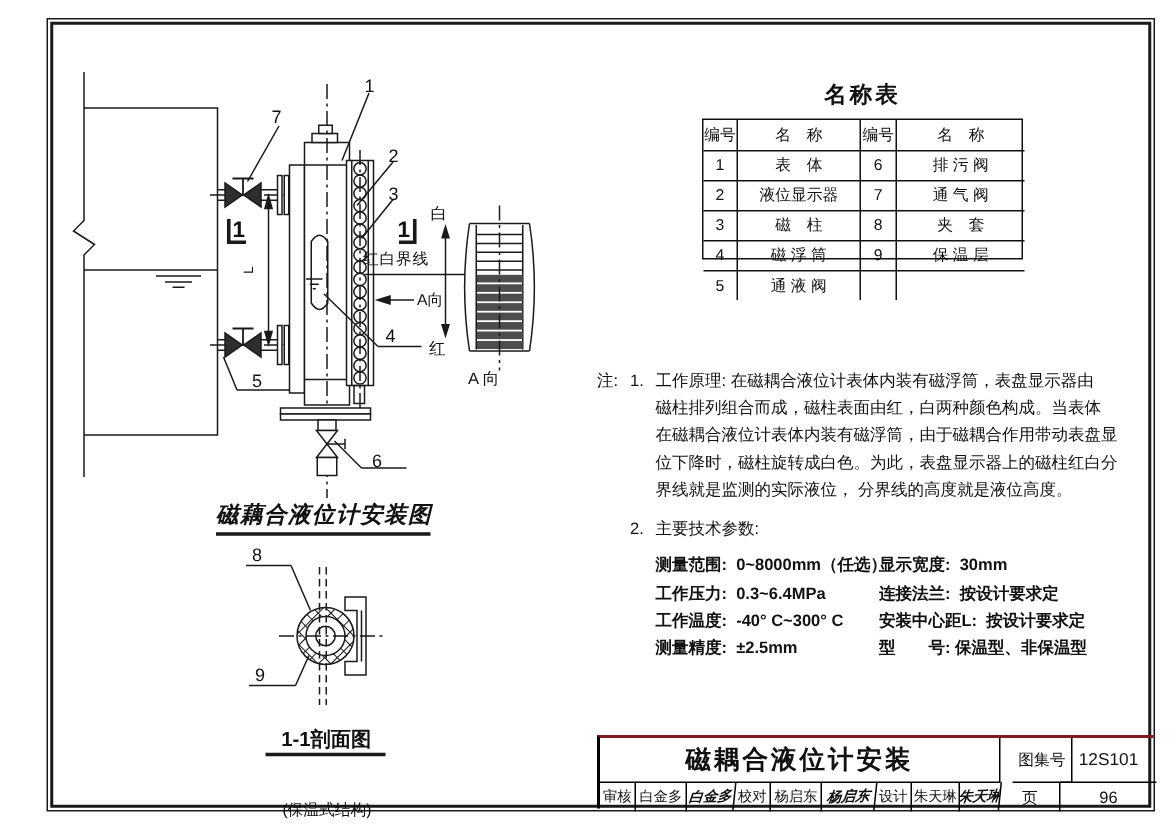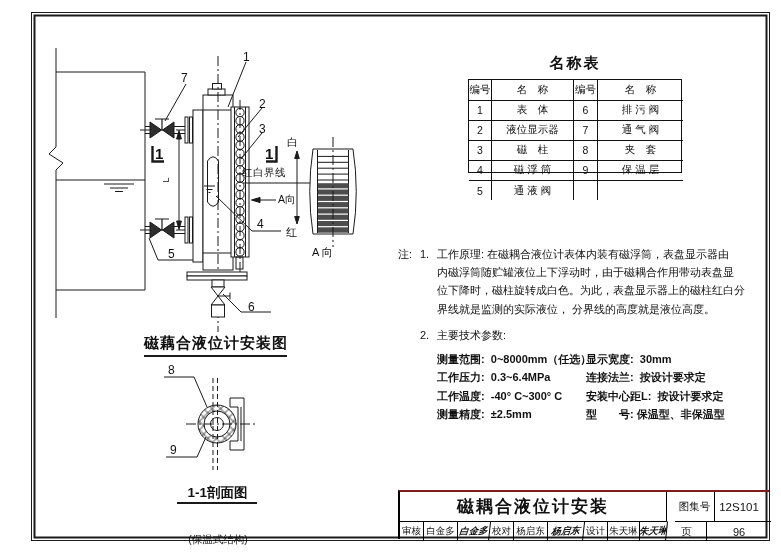--- a/index.html
+++ b/index.html
@@ -2,21 +2,21 @@
 <html><head>
 <meta charset="utf-8">
 <style>
   html,body{margin:0;padding:0;background:#fff;}
   #page{position:relative;width:781px;height:559px;background:#fff;overflow:hidden;
         font-family:"Liberation Sans",sans-serif;color:#111;}
   svg{position:absolute;left:0;top:0;}
   .t{position:absolute;white-space:nowrap;color:#111;}
   .callout{font-size:12px;}
   .secnum{font-size:15px;font-weight:bold;}
-  .cap-main{font-size:15px;font-weight:bold;letter-spacing:1px;text-align:left;}
+  .cap-main{font-size:15px;font-weight:bold;letter-spacing:1px;text-align:left;font-style:italic;}
   .cap-sec{font-size:13.5px;font-weight:bold;text-align:center;}
   .cap-sub{font-size:10.5px;text-align:center;}
   .lbl-s{font-size:10.5px;}
   .lbl-m{font-size:11px;}
   
   .ntable-title{font-size:15px;font-weight:bold;text-align:center;letter-spacing:2px;}
   .ntable{position:absolute;left:468px;top:79px;width:214px;height:94px;
           border:1.5px solid #111;box-sizing:border-box;display:grid;
           grid-template-columns:23px 82px 24px 85px;
           grid-template-rows:21px 19.9px 19.9px 19.9px 19.9px 19.9px;}
@@ -267,21 +267,22 @@
   <div class="c last">保 温 层</div>
 
   <div class="c bot">5</div>
   <div class="c bot">通 液 阀</div>
   <div class="c bot"></div>
   <div class="c bot last"></div>
 </div>
 
 <div class="notes">
   <div class="nl"><span class="npre">注:</span><span class="nno">1.</span><span>工作原理: 在磁耦合液位计表体内装有磁浮筒，表盘显示器由</span></div>
-  <div class="nl ind">内磁浮筒随贮罐液位上下浮动时，由于磁耦合作用带动表盘显</div>
+  <div class="nl ind">磁柱排列组合而成，磁柱表面由红，白两种颜色构成。当表体</div>
+  <div class="nl ind">在磁耦合液位计表体内装有磁浮筒，由于磁耦合作用带动表盘显</div>
   <div class="nl ind">位下降时，磁柱旋转成白色。为此，表盘显示器上的磁柱红白分</div>
   <div class="nl ind">界线就是监测的实际液位， 分界线的高度就是液位高度。</div>
   <div class="nl item2"><span class="nno">2.</span><span>主要技术参数:</span></div>
   <div class="params">
     <div class="prow"><span class="pl">测量范围:  0~8000mm（任选）</span><span>显示宽度:  30mm</span></div>
     <div class="prow"><span class="pl">工作压力:  0.3~6.4MPa</span><span>连接法兰:  按设计要求定</span></div>
     <div class="prow"><span class="pl">工作温度:  -40° C~300° C</span><span>安装中心距L:  按设计要求定</span></div>
     <div class="prow"><span class="pl">测量精度:  ±2.5mm</span><span>型　　号: 保温型、非保温型</span></div>
   </div>
 </div>

